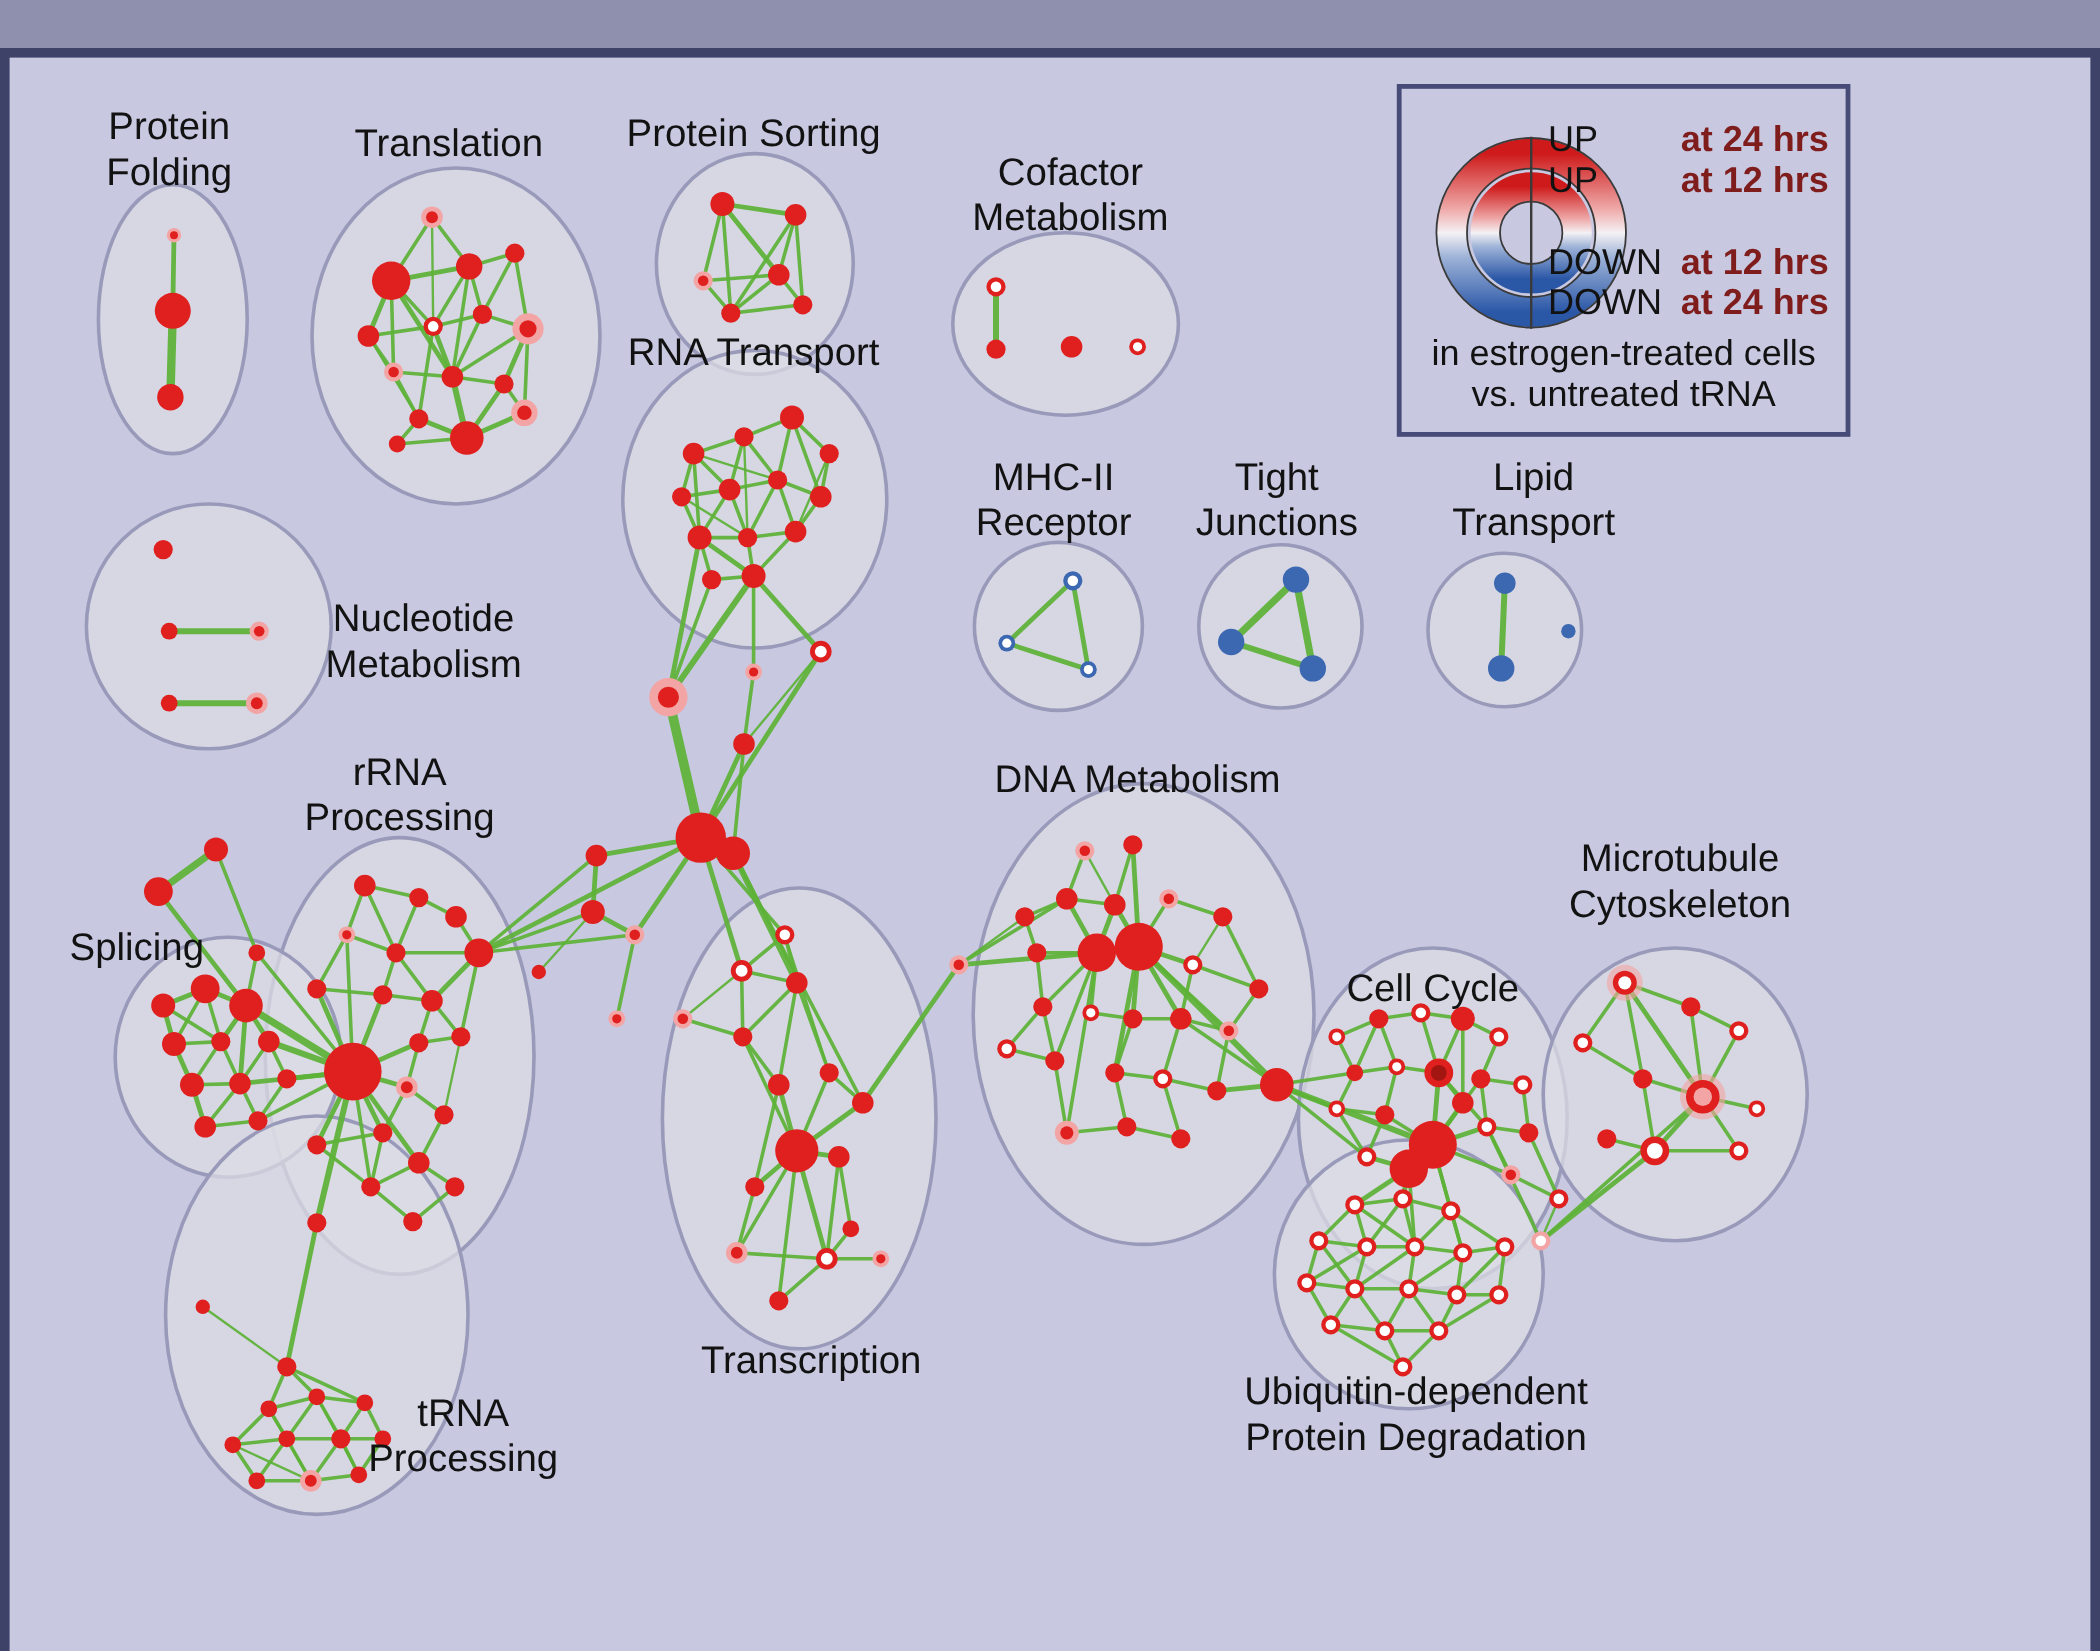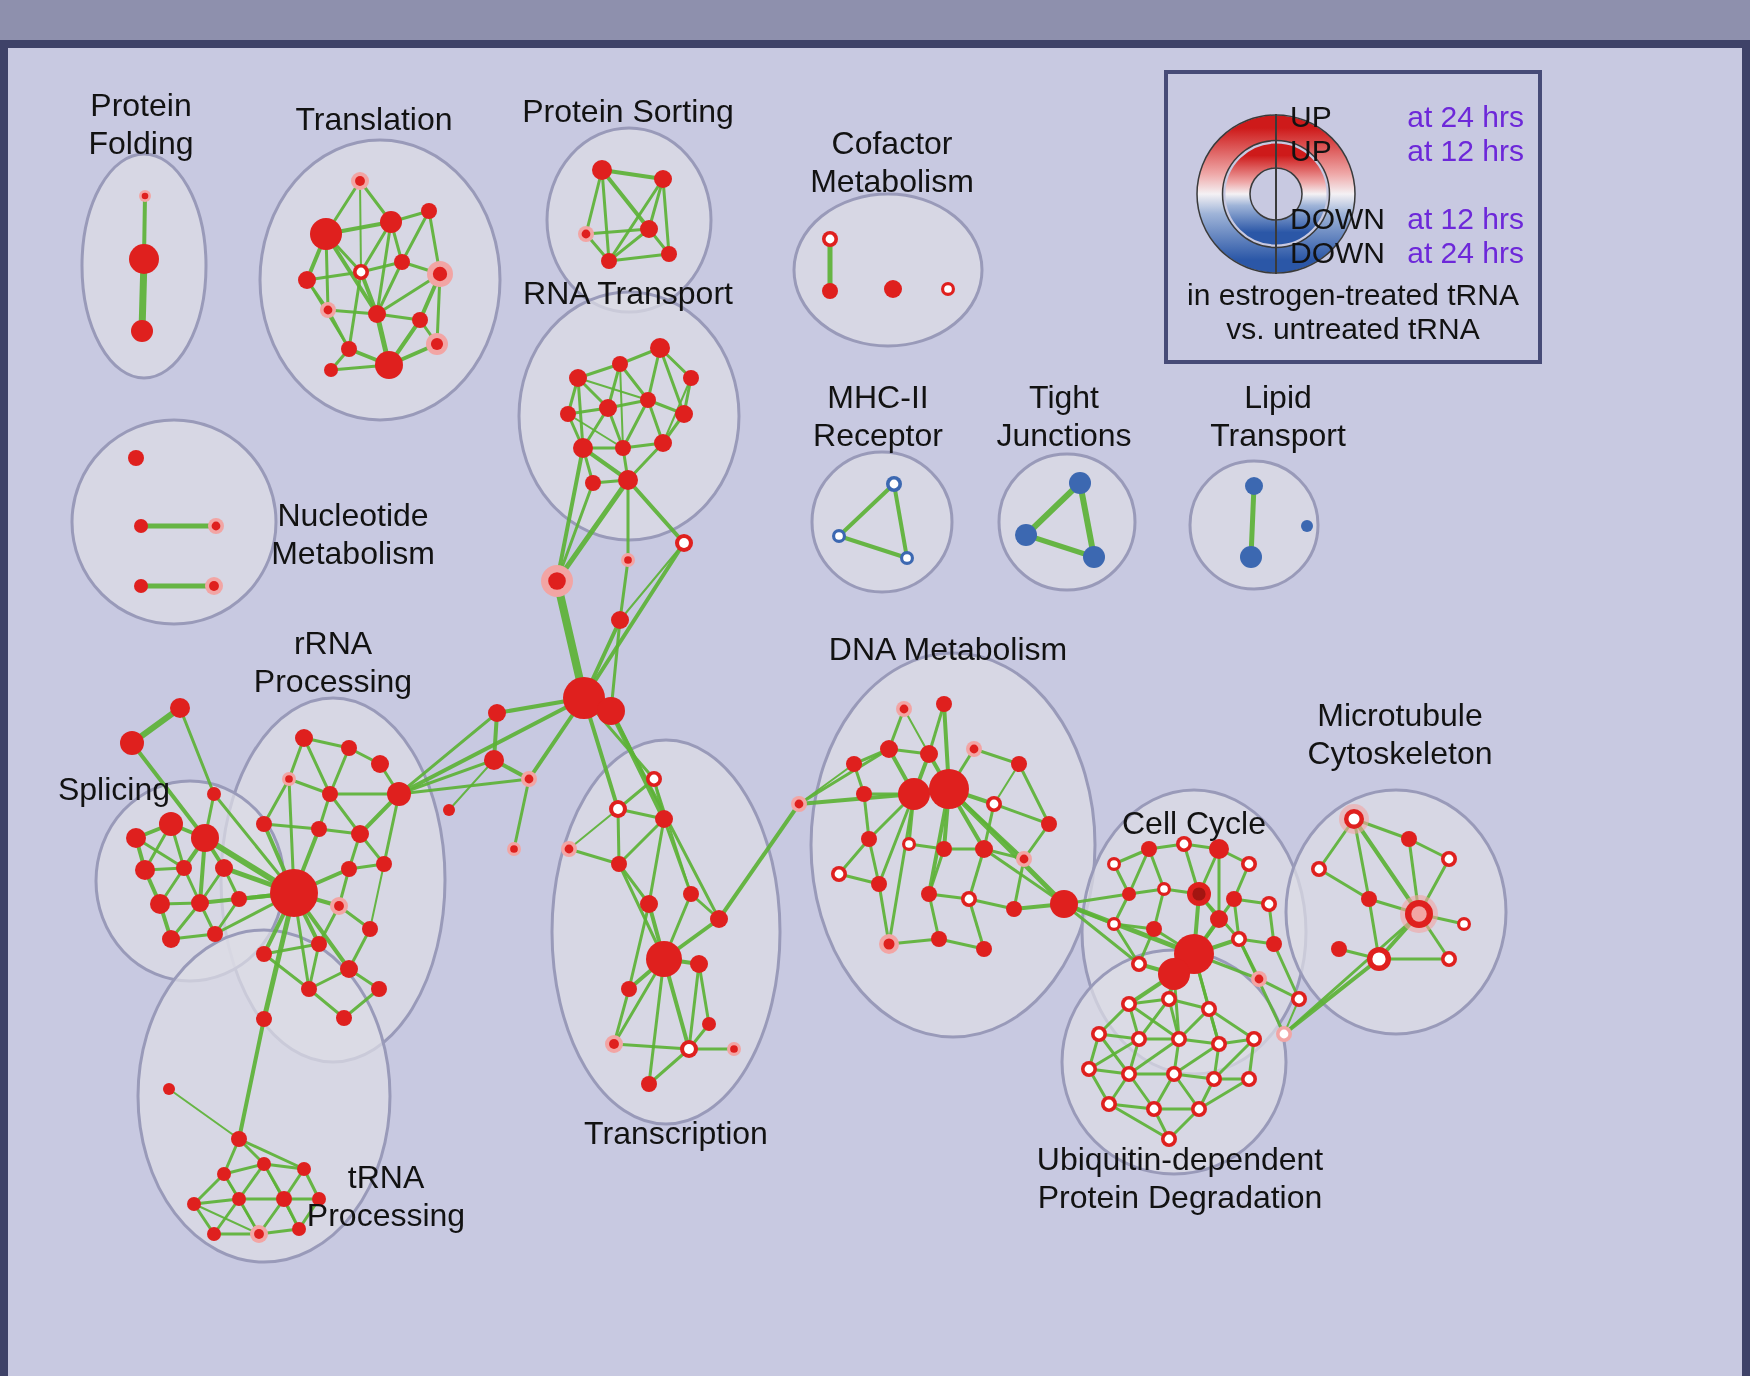--- a/index.html
+++ b/index.html
@@ -5,21 +5,21 @@
   html,body{margin:0;padding:0;background:#8e90ad;}
   .canvas{position:relative;width:1750px;height:1376px;background:#c8c9e1;
     border:8px solid #3e4268;box-sizing:border-box;overflow:hidden;
     font-family:"Liberation Sans",sans-serif;margin-top:40px;}
   #network{position:absolute;left:0;top:0;width:1734px;height:1360px;}
   .cluster-label{font-size:32px;fill:#121212;}
   .legend{position:absolute;left:1156px;top:22px;width:378px;height:294px;
     border:4px solid #474b77;background:#c8c9e1;box-sizing:border-box;z-index:5;}
   .legend-glyph{position:absolute;left:2px;top:14px;}
   .lg-word{position:absolute;left:122px;font-size:30px;color:#121212;white-space:nowrap;}
-  .lg-time{position:absolute;right:14px;font-size:30px;color:#6d28d9;text-align:right;white-space:nowrap;}
+  .lg-time{position:absolute;right:14px;font-size:30px;color:#7f1d1d;text-align:right;white-space:nowrap;font-weight:bold;}
   .r1{top:26px}.r2{top:60px}.r3{top:128px}.r4{top:162px}
   .lg-foot{position:absolute;left:0;width:100%;text-align:center;font-size:30px;color:#121212;}
   .f1{top:204px}.f2{top:238px}
 </style>
 </head>
 <body>
 
 <div class="canvas">
 
   <svg id="network" viewBox="0 0 1734 1360">
@@ -755,17 +755,17 @@
       <line x1="106" y1="26" x2="106" y2="186" stroke="#3a3a3a" stroke-width="2"></line>
     </svg>
     <span class="lg-word r1">UP</span>
     <span class="lg-time r1">at 24 hrs</span>
     <span class="lg-word r2">UP</span>
     <span class="lg-time r2">at 12 hrs</span>
     <span class="lg-word r3">DOWN</span>
     <span class="lg-time r3">at 12 hrs</span>
     <span class="lg-word r4">DOWN</span>
     <span class="lg-time r4">at 24 hrs</span>
-    <div class="lg-foot f1">in estrogen-treated tRNA</div>
+    <div class="lg-foot f1">in estrogen-treated cells</div>
     <div class="lg-foot f2">vs. untreated tRNA</div>
   </div>
 
 </div>
 
 </body></html>

